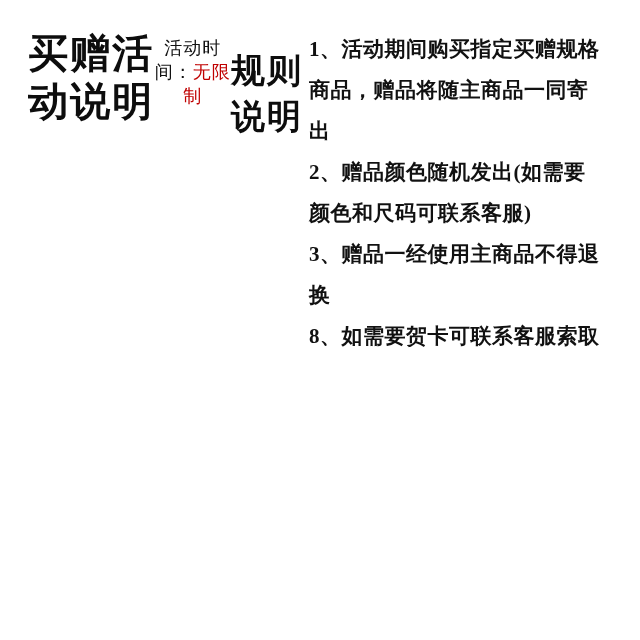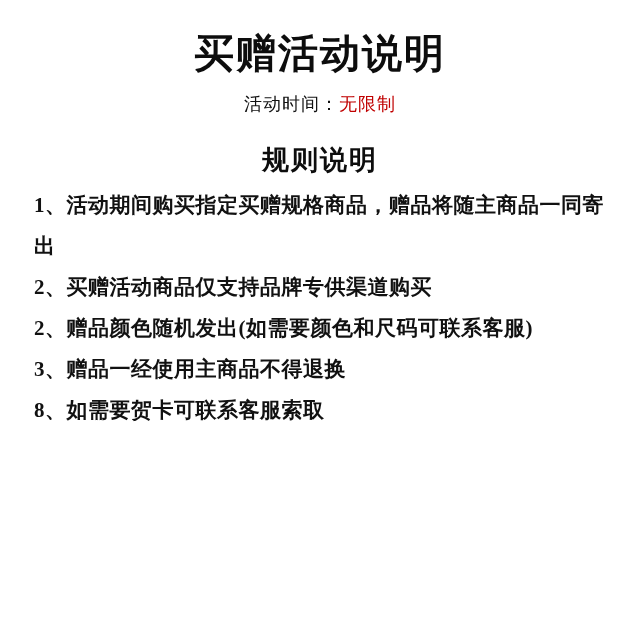--- a/index.html
+++ b/index.html
@@ -13,21 +13,20 @@
     font-family: "Liberation Serif", "DejaVu Serif", serif;
     color: #111111;
     overflow: hidden;
   }
   .page {
     width: 640px;
     height: 640px;
     box-sizing: border-box;
     padding: 22px 28px 10px 28px;
     display: flex;
-    flex-direction: column;
   }
   .title {
     text-align: center;
     font-size: 40px;
     font-weight: bold;
     letter-spacing: 2px;
     line-height: 1.2;
     margin-top: 8px;
     color: #0d0d0d;
   }
@@ -39,21 +38,21 @@
     letter-spacing: 1px;
   }
   .subtitle .label {
     color: #111111;
   }
   .subtitle .value {
     color: #c00000;
   }
   .section-heading {
     text-align: center;
-    font-size: 27px;
+    font-size: 34px;
     font-weight: bold;
     margin-top: 26px;
     letter-spacing: 2px;
     color: #0d0d0d;
   }
   .rules {
     margin-top: 7px;
     padding: 0 6px;
     display: flex;
     flex-direction: column;
@@ -76,19 +75,18 @@
   <div class="title">买赠活动说明</div>
 
   <div class="subtitle">
     <span class="label">活动时间：</span><span class="value">无限制</span>
   </div>
 
   <div class="section-heading">规则说明</div>
 
   <div class="rules">
     <div class="rule">1、活动期间购买指定买赠规格商品，赠品将随主商品一同寄出</div>
-    <div class="rule">2、买赠活动商品仅支持品牌专供渠道购买</div>
     <div class="rule">2、赠品颜色随机发出(如需要颜色和尺码可联系客服)</div>
     <div class="rule">3、赠品一经使用主商品不得退换</div>
     <div class="rule">8、如需要贺卡可联系客服索取</div>
   </div>
 
 </div>
 
 </body></html>

